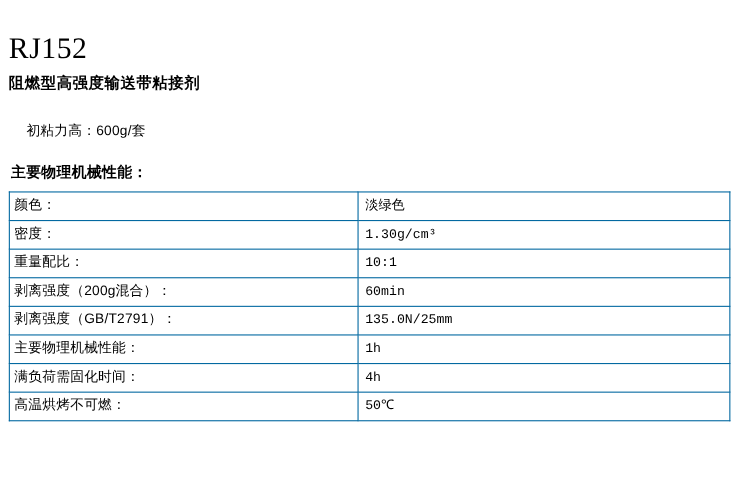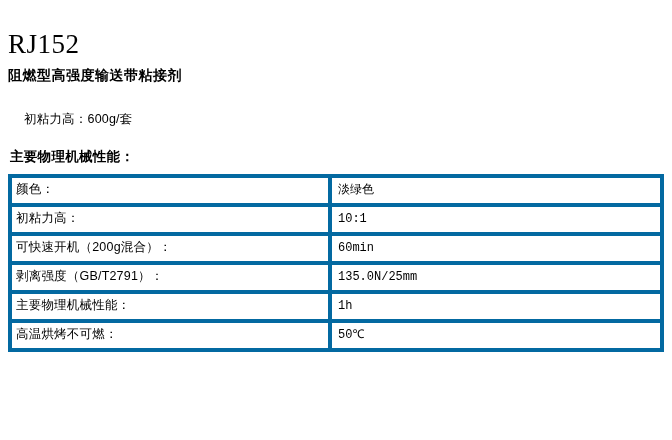--- a/index.html
+++ b/index.html
@@ -60,21 +60,21 @@
     padding-left: 2px;
     letter-spacing: 0.3px;
   }
   table.props {
     border-collapse: collapse;
     width: 656px;
     margin-top: 8px;
     table-layout: fixed;
   }
   table.props td {
-    border: 4px solid #0369a1;
+    border: 1px solid #0369a1;
     height: 25px;
     padding: 0 4px;
     vertical-align: middle;
     font-size: 12.5px;
     line-height: 1.1;
   }
   table.props td.label {
     width: 308px;
     font-family: "Liberation Sans", sans-serif;
     letter-spacing: 0.2px;
@@ -99,35 +99,43 @@
 
   <h3 class="section-title">主要物理机械性能：</h3>
 
   <table class="props">
     <tbody>
       <tr>
         <td class="label">颜色：</td>
         <td class="value">淡绿色</td>
       </tr>
       <tr>
-        <td class="label">初粘力高：</td>
+        <td class="label">密度：</td>
+        <td class="value">1.30g/cm³</td>
+      </tr>
+      <tr>
+        <td class="label">重量配比：</td>
         <td class="value"> 10:1</td>
       </tr>
       <tr>
-        <td class="label">可快速开机（200g混合）：</td>
+        <td class="label">剥离强度（200g混合）：</td>
         <td class="value">60min</td>
       </tr>
       <tr>
         <td class="label">剥离强度（GB/T2791）：</td>
         <td class="value">135.0N/25mm</td>
       </tr>
       <tr>
         <td class="label">主要物理机械性能：</td>
         <td class="value">1h</td>
       </tr>
       <tr>
+        <td class="label">满负荷需固化时间：</td>
+        <td class="value">4h</td>
+      </tr>
+      <tr>
         <td class="label">高温烘烤不可燃：</td>
         <td class="value">50℃</td>
       </tr>
     </tbody>
   </table>
 
 </div>
 
 </body></html>

